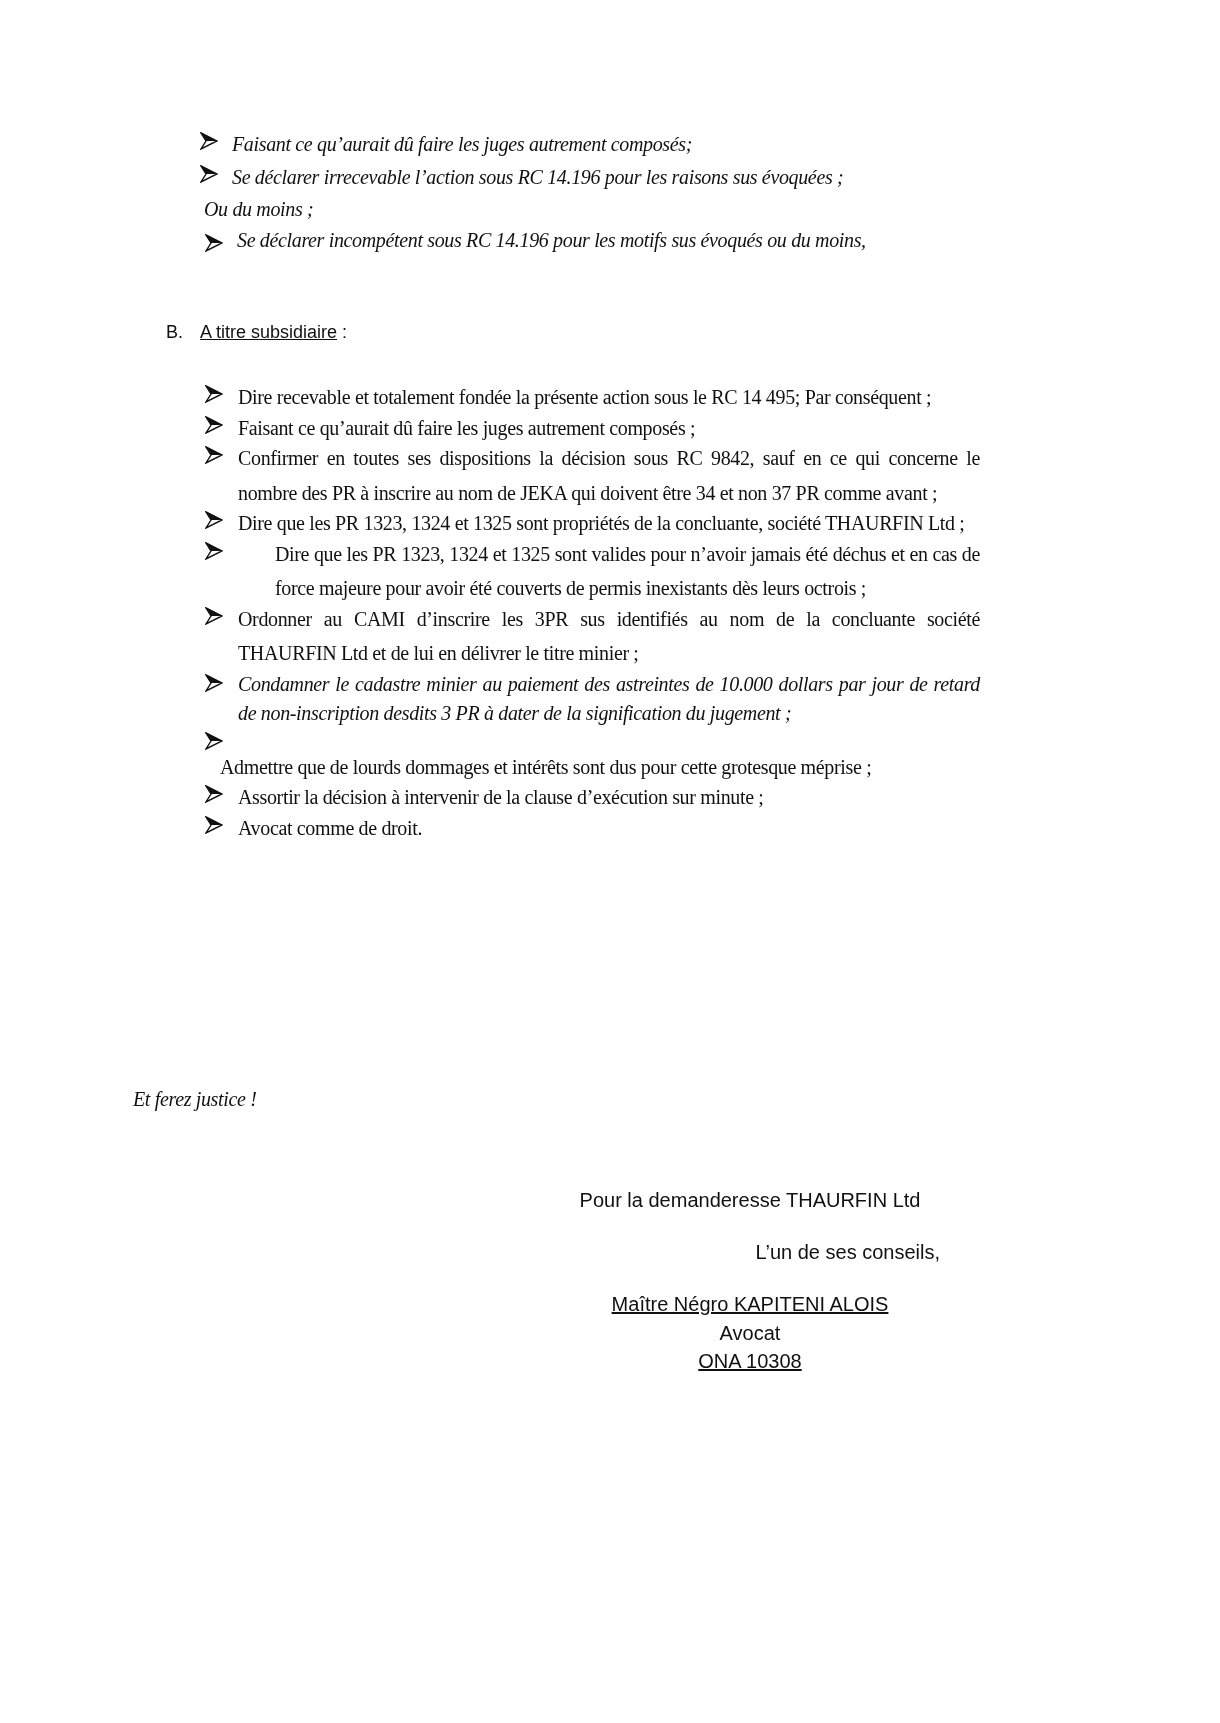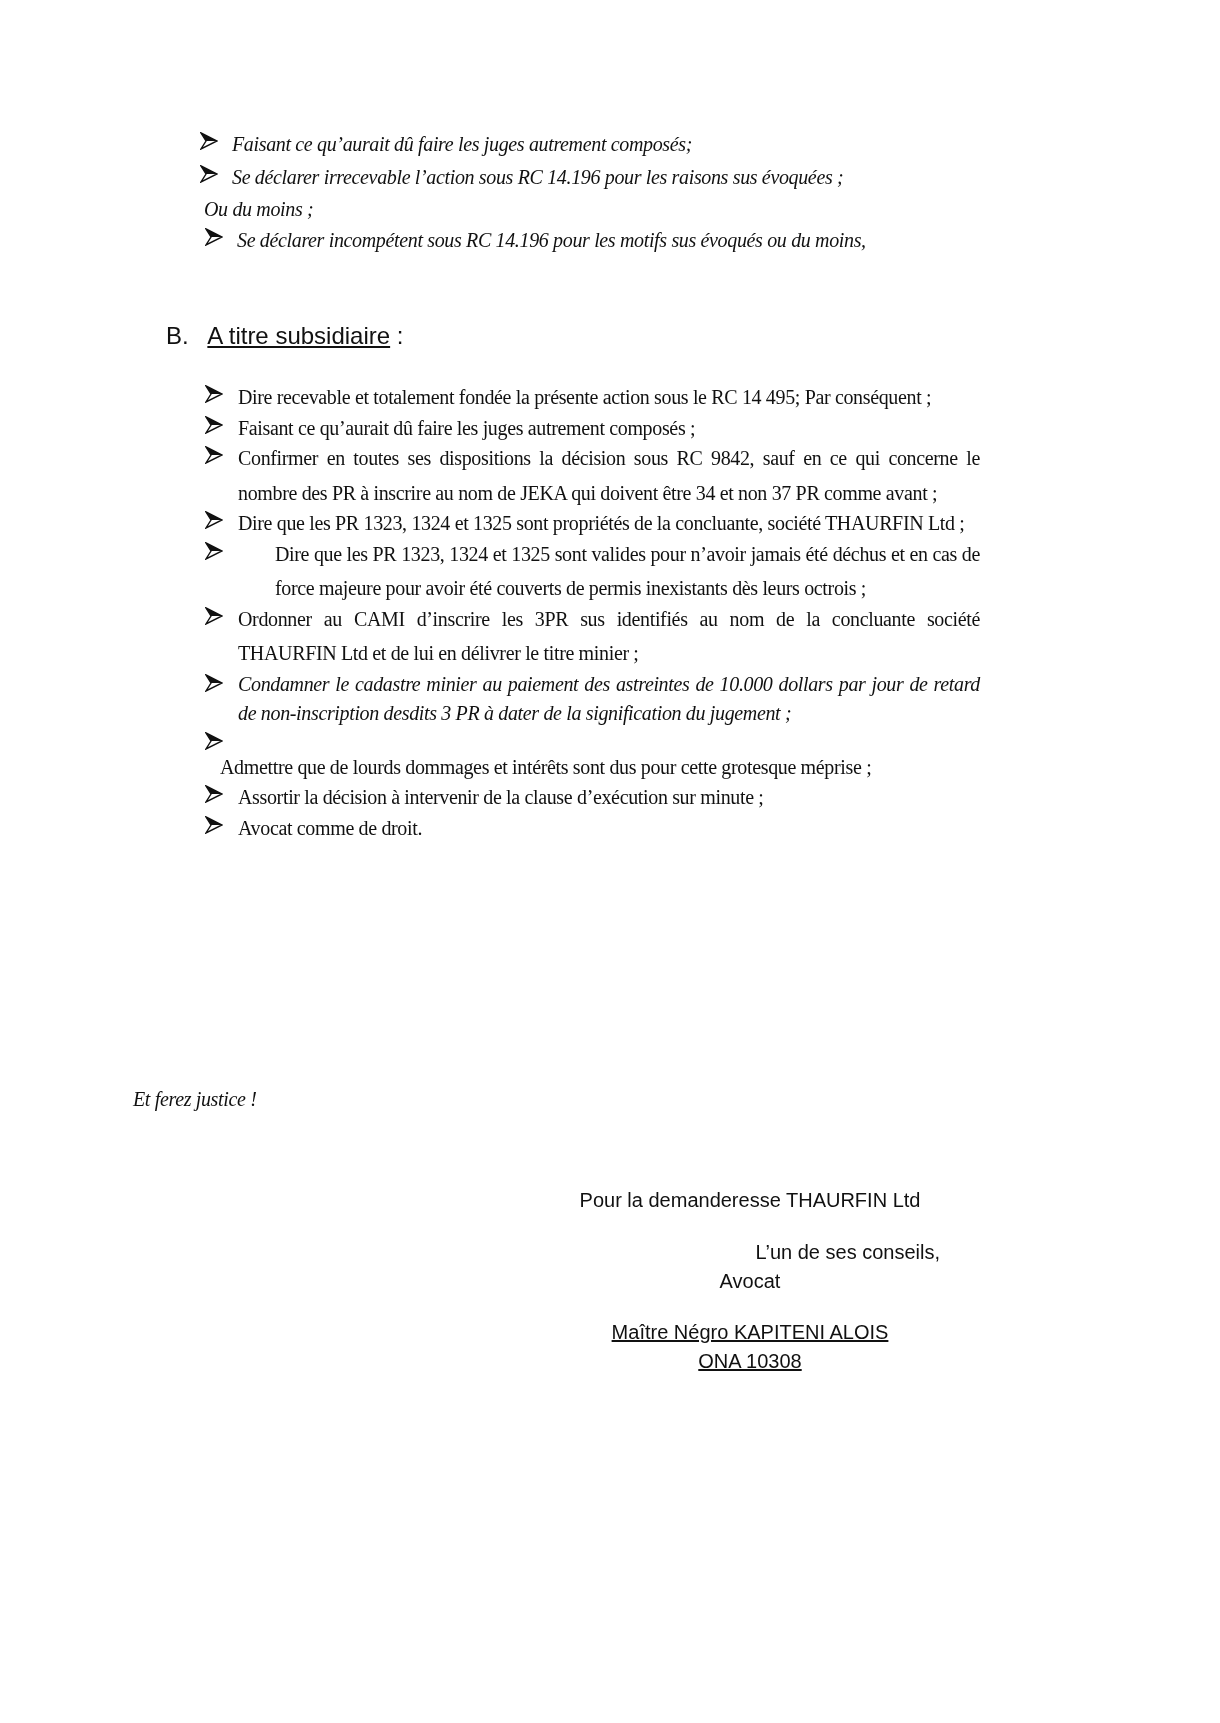--- a/index.html
+++ b/index.html
@@ -13,21 +13,21 @@
   .arrow {
     width: 18px; height: 18px; flex: none; margin-top: 5px;
   }
   .text {
     font-size: 20px; line-height: 34.5px; text-align: justify;
     letter-spacing: -0.35px;
     font-family: Liberation Serif, serif;
   }
   .text.italic { font-style: italic; }
   .text.tight { line-height: 29px; }
-  .section-label { font-size: 24px; }
+  .section-label { font-size: 18px; }
   .underline { text-decoration: underline; }
   .center { text-align: center; }
 </style>
 </head>
 <body>
 
 <div class="page">
 
   <div class="bullet-row" style="left:200px; top:127px; width:780px;">
     <svg class="arrow" viewBox="0 0 18 18">
@@ -37,21 +37,21 @@
     <span class="text italic" style="margin-left:14px;">Faisant ce qu’aurait dû faire les juges autrement composés;</span>
   </div>
   <div class="bullet-row" style="left:200px; top:160px; width:780px;">
     <svg class="arrow" viewBox="0 0 18 18">
         <path d="M1 1 L17 9 L1 17 L6 9 Z" fill="none" stroke="#111" stroke-width="1.4"></path>
         <path d="M1 1 L17 9 L6 9 Z" fill="#111"></path>
       </svg>
     <span class="text italic" style="margin-left:14px;">Se déclarer irrecevable l’action sous RC 14.196 pour les raisons sus évoquées ;</span>
   </div>
   <div class="abs text italic" style="left:204px; top:192px;">Ou du moins ;</div>
-  <div class="bullet-row" style="left:205px; top:223px; width:774px;">
+  <div class="bullet-row" style="left:205px; top:223px; width:774px;align-items:center;">
     <svg class="arrow" viewBox="0 0 18 18">
         <path d="M1 1 L17 9 L1 17 L6 9 Z" fill="none" stroke="#111" stroke-width="1.4"></path>
         <path d="M1 1 L17 9 L6 9 Z" fill="#111"></path>
       </svg>
     <span class="text italic" style="margin-left:14px; width:740px;">Se déclarer incompétent sous RC 14.196 pour les motifs sus évoqués ou du moins,</span>
   </div>
 
   <div class="abs section-label" style="left:166px; top:322px;">
     <span>B.</span>
     <span style="margin-left:12px;" class="underline">A titre subsidiaire</span><span> :</span>
@@ -128,18 +128,18 @@
         </svg>
       <span class="text" style="margin-left:15px; width:742px;">Avocat comme de droit.</span>
     </div>
   </div>
 
   <div class="abs text italic" style="left:133px; top:1082px;">Et ferez justice !</div>
 
   <div class="abs center" style="left:560px; top:1185px; width:380px; font-size:20px;">
     <div style="line-height:30px;">Pour la demanderesse THAURFIN Ltd</div>
     <div style="line-height:30px; margin-top:22px;text-align:right;">L’un de ses conseils,</div>
+    <div style="line-height:30px; margin-top:22px;"><span class="underline">Maître Négro KAPITENI ALOIS</span></div>
     <div style="line-height:28px;">Avocat</div>
-    <div style="line-height:30px; margin-top:22px;"><span class="underline">Maître Négro KAPITENI ALOIS</span></div>
     <div style="line-height:28px;text-decoration:underline;">ONA 10308</div>
   </div>
 
 </div>
 
 </body></html>

